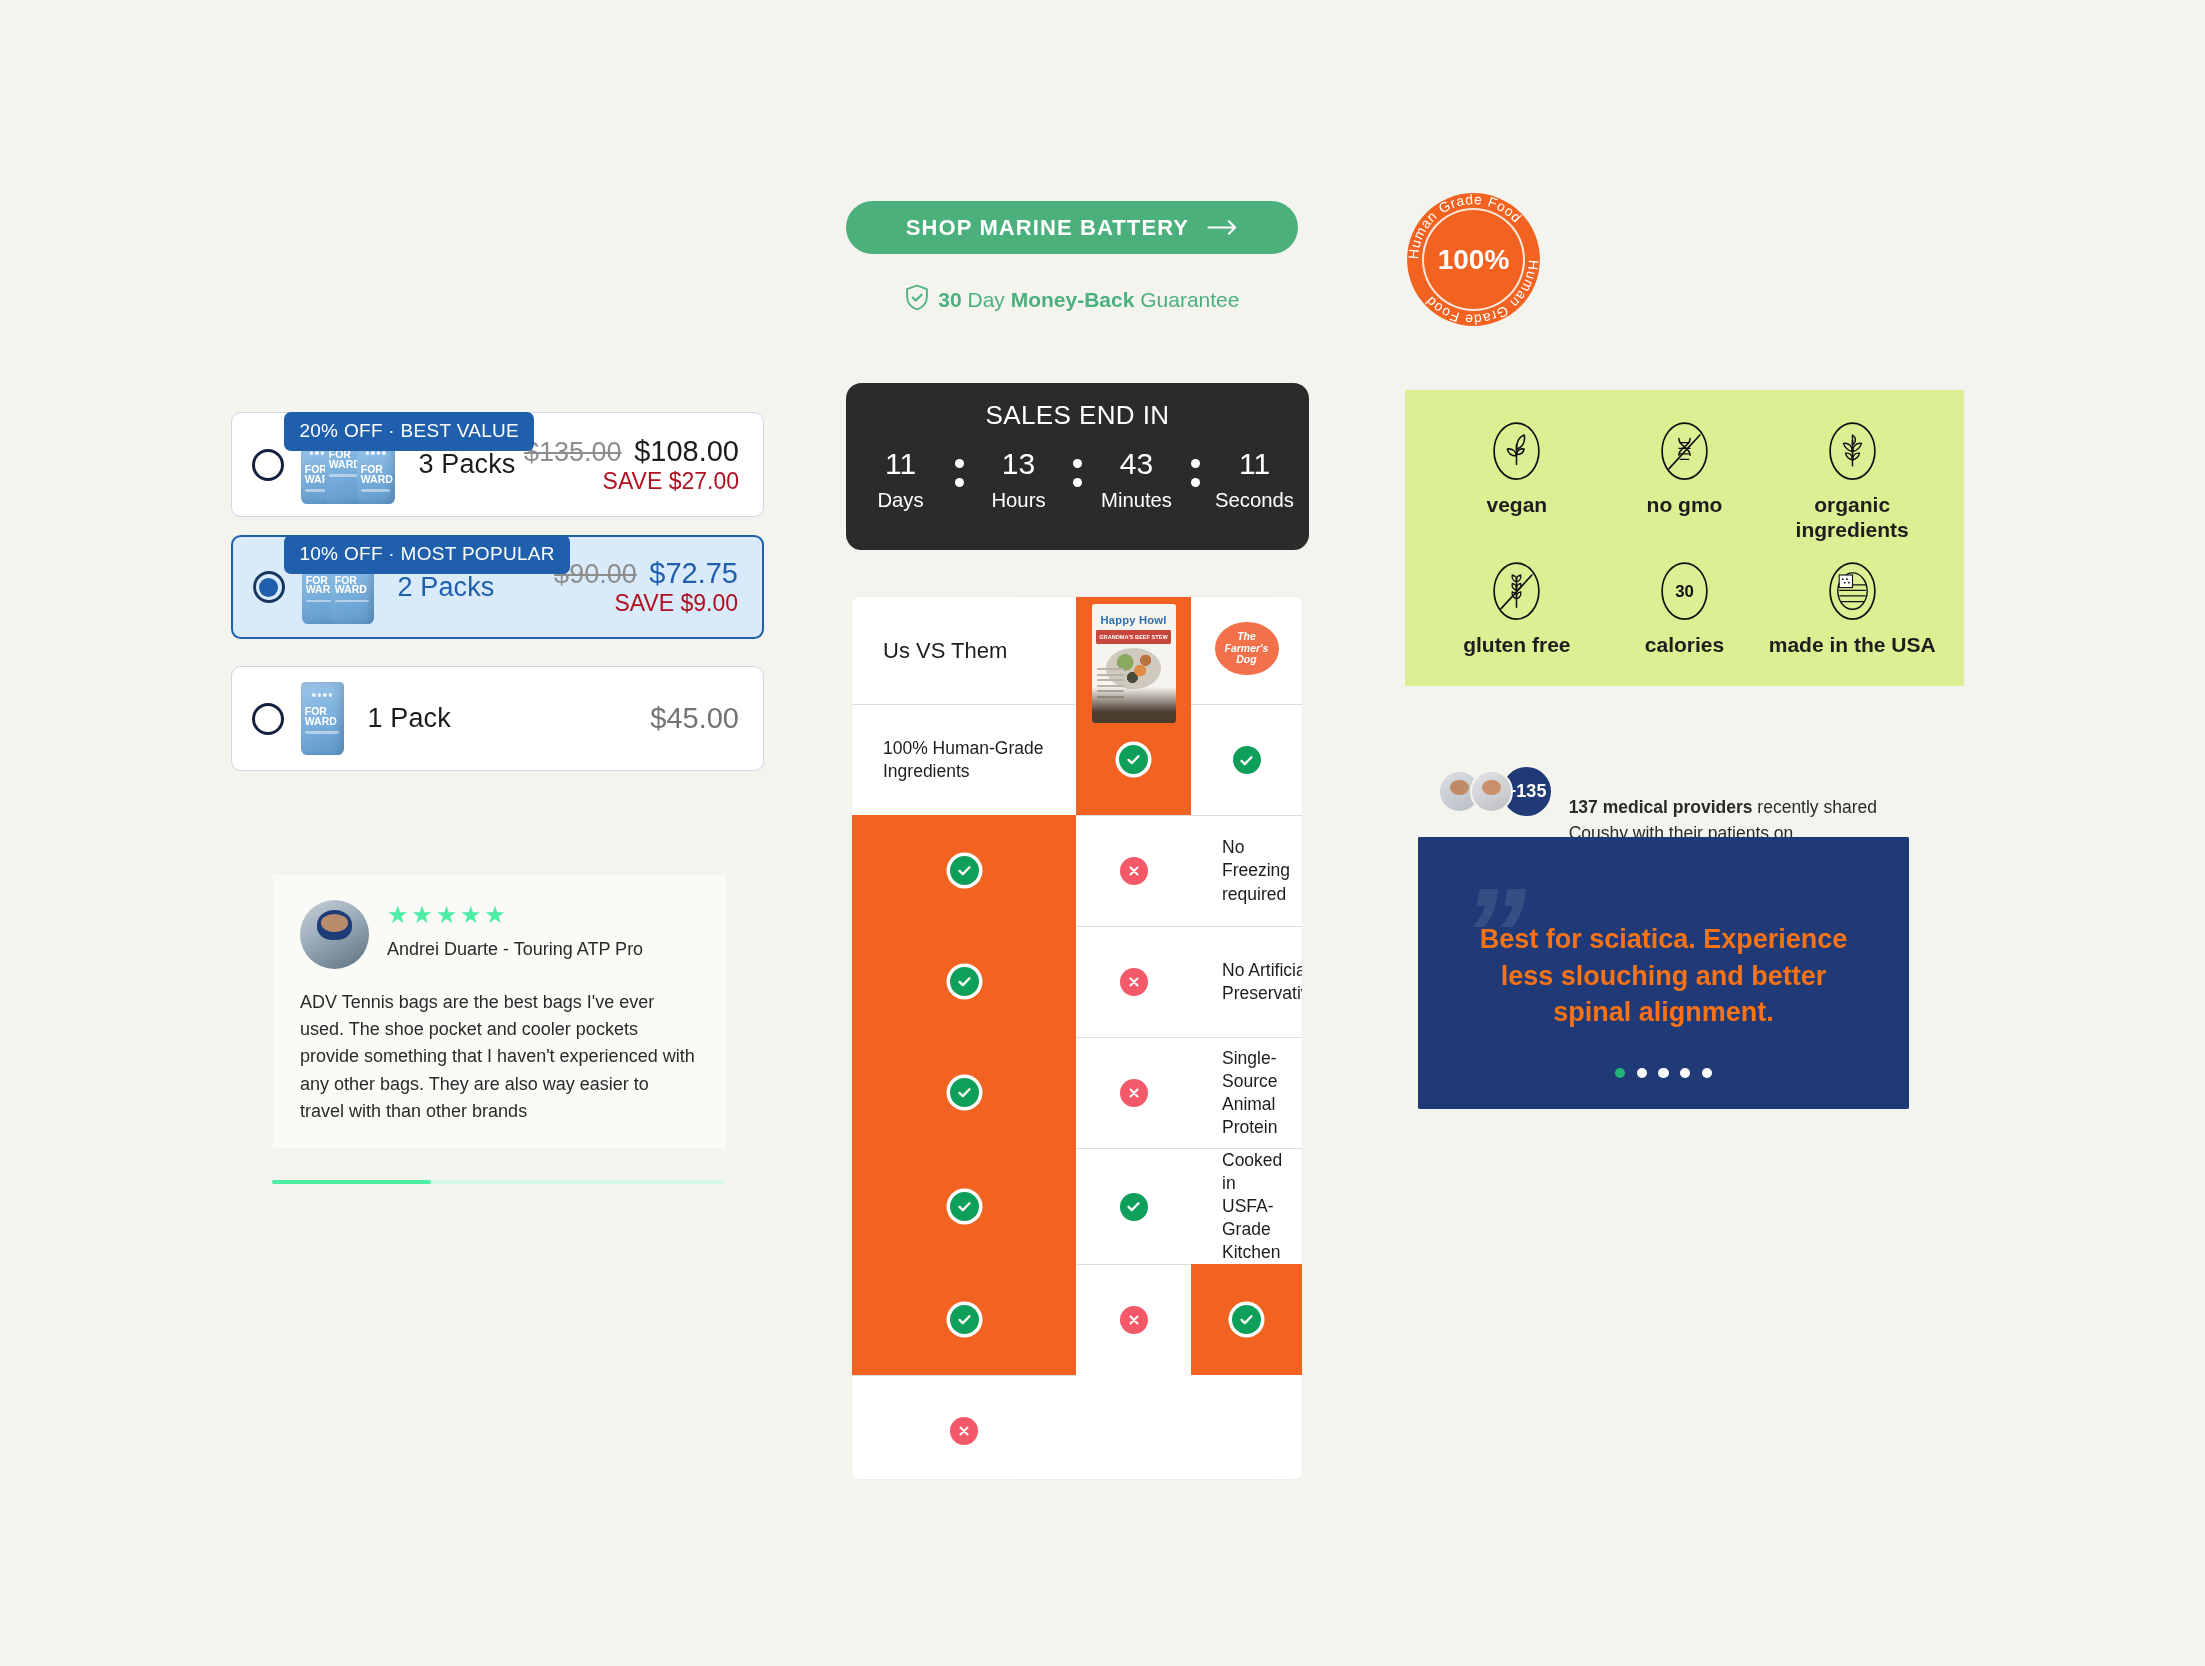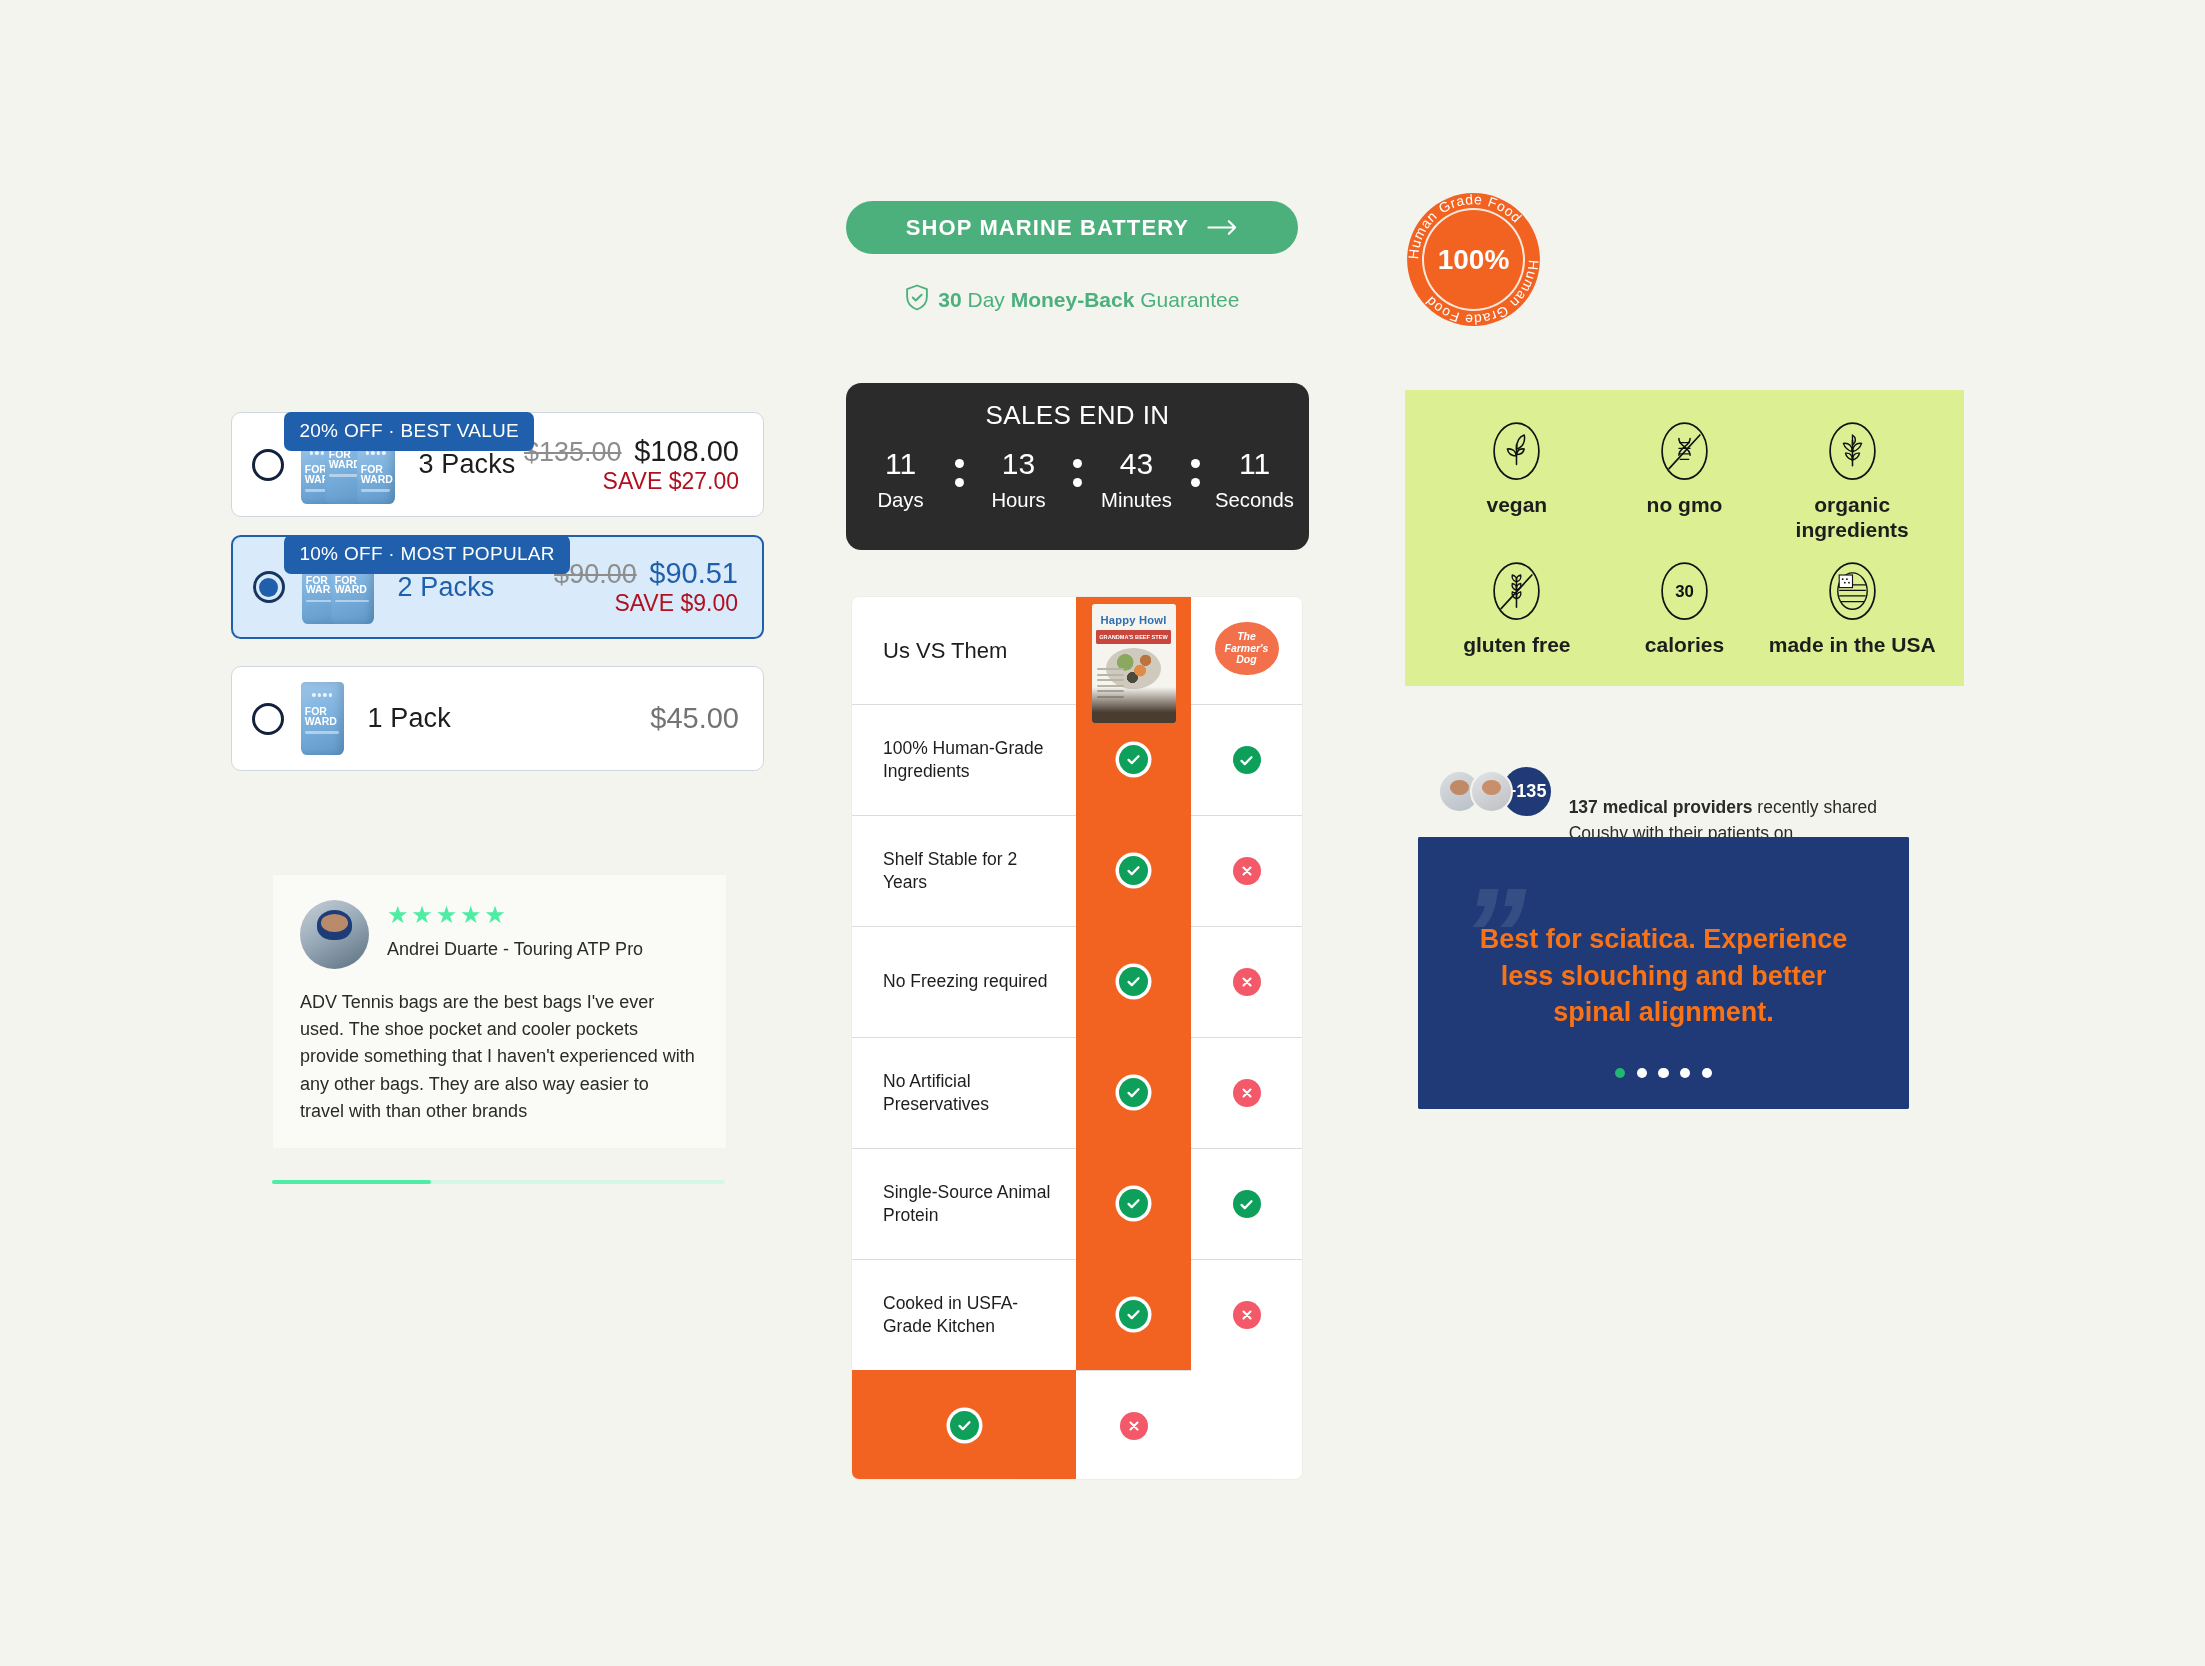--- a/index.html
+++ b/index.html
@@ -388,21 +388,21 @@
                 <i></i>
               </div>
               <div class="w">FOR<br>WARD</div>
               <div class="sub"></div>
             </div>
           </div>
           <div class="opt-label">2 Packs</div>
           <div class="opt-prices">
             <div class="price-line">
               <span class="price-old">$90.00</span>
-              <span class="price-new">$90.51</span>
+              <span class="price-new">$72.75</span>
             </div>
             <div class="price-save">SAVE $9.00</div>
           </div>
         </div>
       </div>
       <div class="opt-wrap gap">
         <div class="opt-card plain">
           <div class="radio"></div>
           <div class="packshot">
             <div class="bag">
@@ -472,21 +472,20 @@
             </svg>
           </span>
         </div>
         <div class="ct-cell-them">
           <span class="mark ok">
             <svg width="17" height="17" viewBox="0 0 24 24" fill="none">
               <path d="M5 12.5l4.6 4.6L19 7.5" stroke="#fff" stroke-width="3.2" stroke-linecap="round" stroke-linejoin="round"></path>
             </svg>
           </span>
         </div>
-        <div class="ct-cell-label">Shelf Stable for 2 Years</div>
         <div class="ct-cell-us">
           <span class="mark ok">
             <svg width="17" height="17" viewBox="0 0 24 24" fill="none">
               <path d="M5 12.5l4.6 4.6L19 7.5" stroke="#fff" stroke-width="3.2" stroke-linecap="round" stroke-linejoin="round"></path>
             </svg>
           </span>
         </div>
         <div class="ct-cell-them">
           <span class="mark no">
             <svg width="14" height="14" viewBox="0 0 20 20" fill="none">

